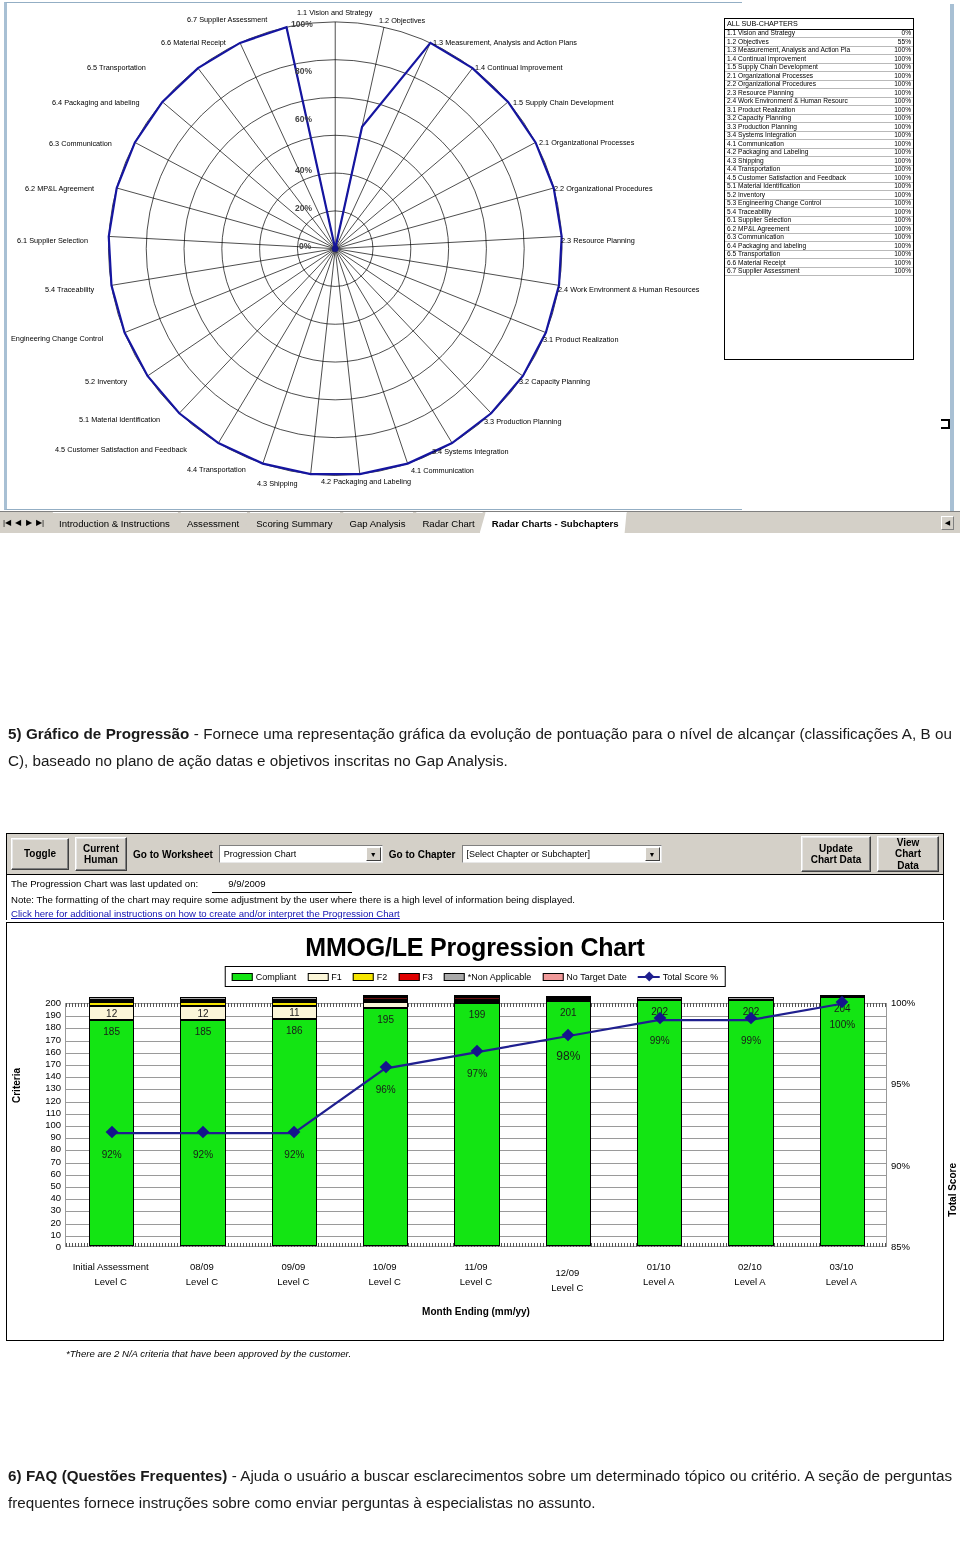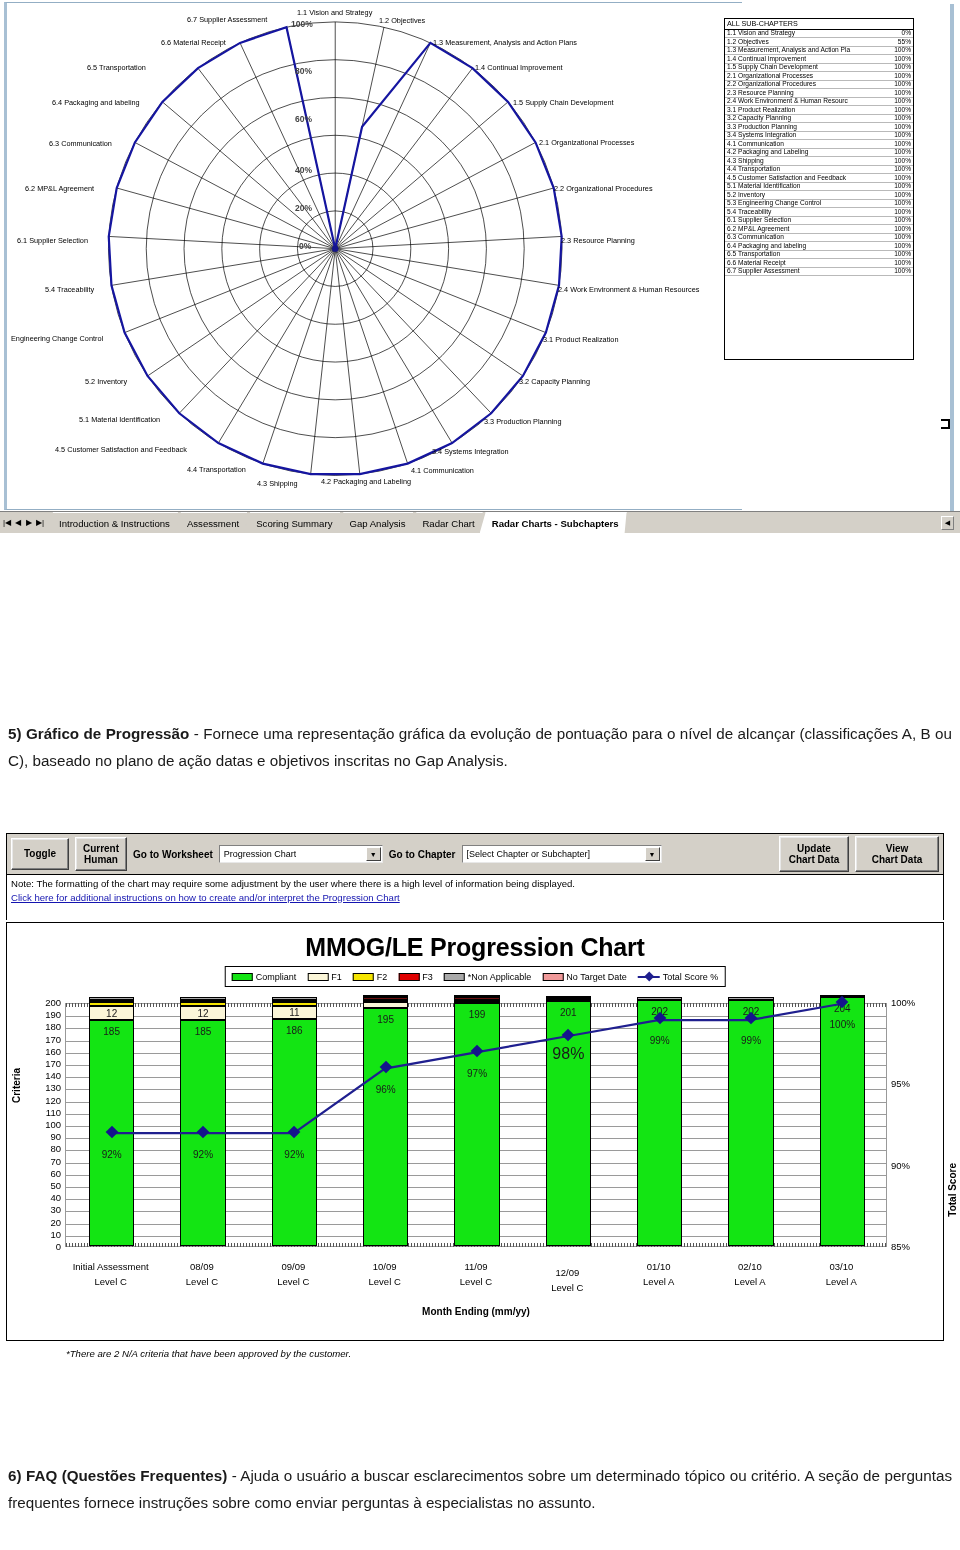--- a/index.html
+++ b/index.html
@@ -120,21 +120,21 @@
     background:#d4d0c8; border:1px solid #fff;
     border-right-color:#404040; border-bottom-color:#404040;
     box-shadow: inset -1px -1px 0 #808080, inset 1px 1px 0 #e8e8e8;
     font-size:10px; font-weight:bold; color:#000; text-align:center;
     line-height:1.12; padding:3px 6px; white-space:pre-line;
     display:flex; align-items:center; justify-content:center;
   }
   #btn-toggle { width:58px; height:32px; }
   #btn-current-score { width:52px; height:34px; }
   #btn-update-chart { width:70px; height:36px; margin-left:auto; }
-  #btn-view-chart { width:84px; height:36px; }
+  #btn-view-chart { width:62px; height:36px; }
   .xl-lbl {
     font-size:10px; font-weight:bold; color:#000; white-space:nowrap;
   }
   .xl-combo {
     height:18px; background:#fff; border:1px solid #808080;
     border-right-color:#e8e8e8; border-bottom-color:#e8e8e8;
     display:flex; align-items:center; position:relative;
   }
   .xl-combo .cval {
     font-size:9px; color:#000; padding-left:4px; white-space:nowrap;
@@ -525,20 +525,24 @@
       <div class="cval">[Select Chapter or Subchapter]</div>
       <div class="carrow">▼</div>
     </div>
     <div class="xl-btn" id="btn-update-chart">Update
 Chart Data</div>
     <div class="xl-btn" id="btn-view-chart">View
 Chart Data</div>
   </div>
 
   <div id="prog-info">
+    <div class="info-line" id="updated-row">
+      <span>The Progression Chart was last updated on:</span>
+      <span id="updated-date">9/9/2009</span>
+    </div>
     <div class="info-line">Note:  The formatting of the chart may require some adjustment by the user where there is a high level of information being displayed.</div>
     <div id="prog-link">Click here for additional instructions on how to create and/or interpret the Progression Chart</div>
   </div>
 
   <div id="prog-chart">
     <div id="chart-title">MMOG/LE Progression Chart</div>
 
     <div id="chart-legend">
         <span class="lg-item">
           <span class="lg-swatch" style="background:#13e513"></span>
@@ -707,21 +711,21 @@
             <div class="marker" style="left:593.7px;bottom:227.7px"></div>
             <div class="marker" style="left:685.0px;bottom:227.7px"></div>
             <div class="marker" style="left:776.3px;bottom:244.0px"></div>
           </div>
         <div id="pct-layer">
             <div style="position:absolute;left:22.8px;width:45.7px;bottom:85.9px;text-align:center;font-size:10px;color:#1a1a1a">92%</div>
             <div style="position:absolute;left:114.2px;width:45.7px;bottom:85.9px;text-align:center;font-size:10px;color:#1a1a1a">92%</div>
             <div style="position:absolute;left:205.5px;width:45.7px;bottom:85.9px;text-align:center;font-size:10px;color:#1a1a1a">92%</div>
             <div style="position:absolute;left:296.8px;width:45.7px;bottom:150.9px;text-align:center;font-size:10px;color:#1a1a1a">96%</div>
             <div style="position:absolute;left:388.2px;width:45.7px;bottom:167.2px;text-align:center;font-size:10px;color:#1a1a1a">97%</div>
-            <div style="position:absolute;left:479.5px;width:45.7px;bottom:183.5px;text-align:center;font-size:16px;color:#1a1a1a">98%</div>
+            <div style="position:absolute;left:479.5px;width:45.7px;bottom:183.5px;text-align:center;font-size:12px;color:#1a1a1a">98%</div>
             <div style="position:absolute;left:570.8px;width:45.7px;bottom:199.7px;text-align:center;font-size:10px;color:#1a1a1a">99%</div>
             <div style="position:absolute;left:662.2px;width:45.7px;bottom:199.7px;text-align:center;font-size:10px;color:#1a1a1a">99%</div>
             <div style="position:absolute;left:753.5px;width:45.7px;bottom:216.0px;text-align:center;font-size:10px;color:#1a1a1a">100%</div>
           </div>
       </div>
     </div>
 
     <div id="xaxis-band">
         <div class="xcat" style="left:58.0px;width:91.3px;top:4px">Initial Assessment<br>Level C</div>
         <div class="xcat" style="left:149.3px;width:91.3px;top:4px">08/09<br>Level C</div>

